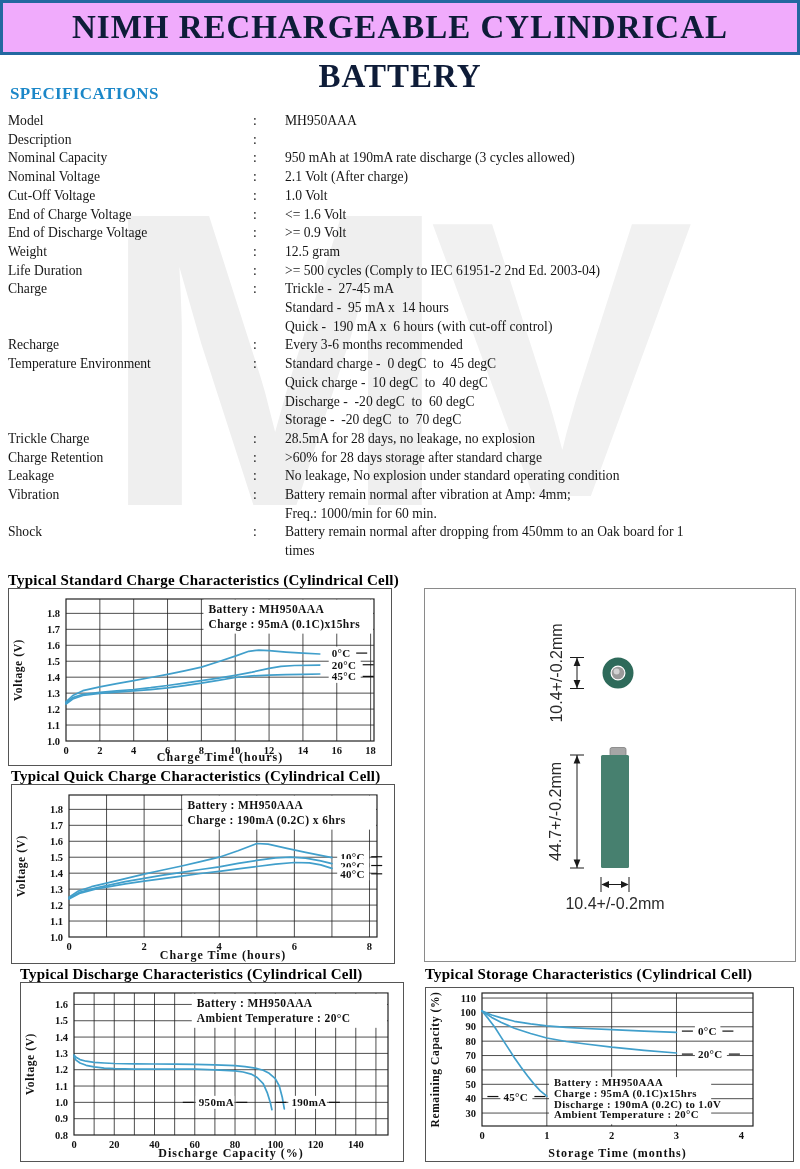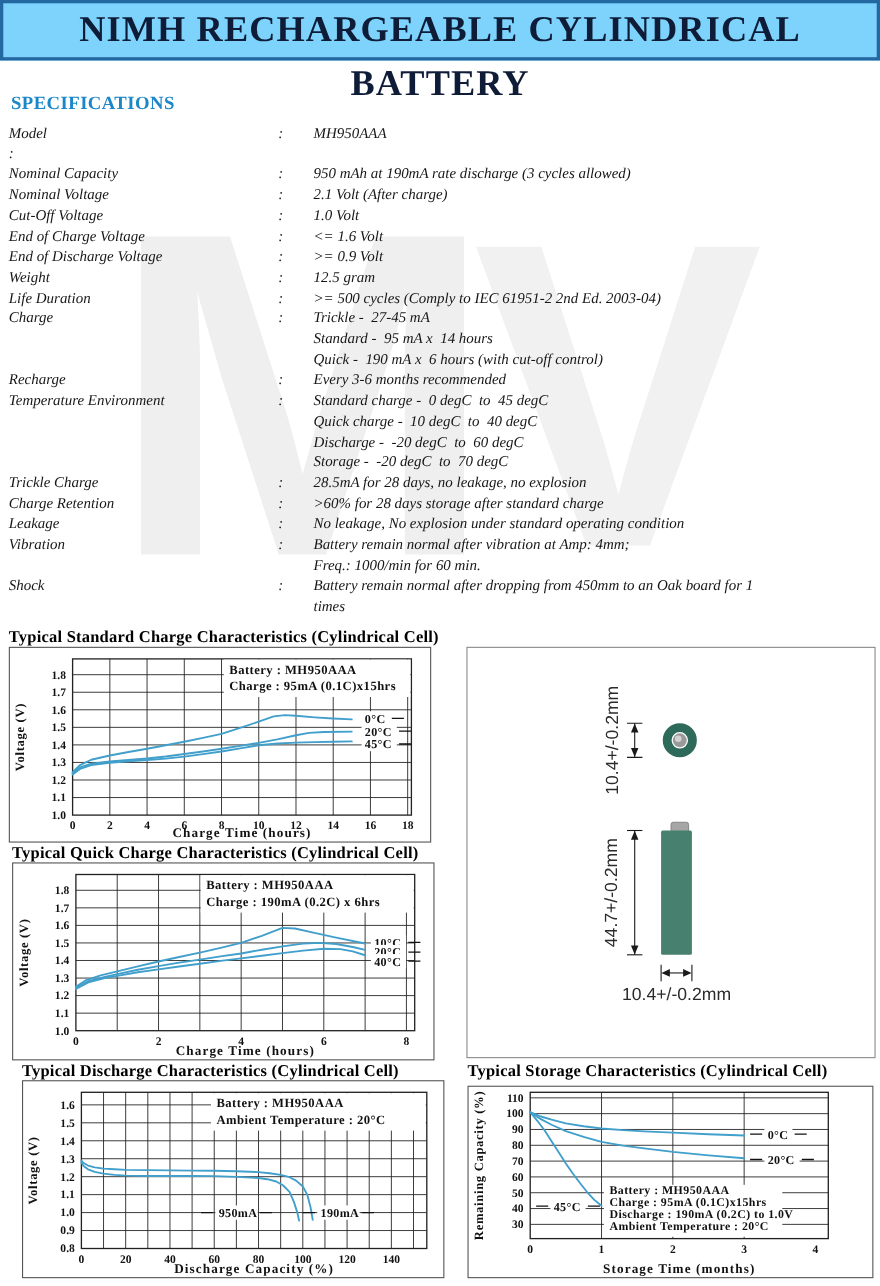--- a/index.html
+++ b/index.html
@@ -1,31 +1,31 @@
 <!DOCTYPE html>
 <html><head>
 <meta charset="utf-8">
 <style>
   html,body{margin:0;padding:0;}
   body{width:800px;height:1169px;position:relative;background:#fff;
        font-family:"Liberation Serif",serif;overflow:hidden;}
   .abs{position:absolute;}
   
-  .banner{left:0;top:0;width:794px;height:49px;background:#7dd3fc;
+  .banner{left:0;top:0;width:794px;height:49px;background:#f0abfc;
           border:3px solid #2368a0;z-index:1;}
   .banner h1{margin:0;text-align:center;line-height:49px;font-size:33px;
              font-weight:bold;letter-spacing:1px;color:#0e1c38;}
   
   .wm{z-index:0;color:#efefef;font-family:"Liberation Sans",sans-serif;
       font-weight:bold;line-height:1;user-select:none;}
   
   .spec-head{left:10px;top:84px;font-size:17px;font-weight:bold;
              letter-spacing:.4px;color:#1b87c8;z-index:1;}
   
-  .spec-table{left:8px;top:112px;width:788px;z-index:1;font-size:13.6px;color:#161616;font-style:italic;}
+  .spec-table{left:8px;top:112px;width:788px;z-index:1;font-size:13.6px;color:#161616;}
   .spec-row{display:flex;align-items:flex-start;}
   .spec-label{flex:0 0 245px;line-height:18.7px;}
   .spec-colon{flex:0 0 32px;line-height:18.7px;}
   .spec-value{flex:1;}
   .spec-value div{line-height:18.7px;white-space:pre-wrap;}
   
   .chart-block{z-index:1;}
   .chart-title{font-size:15px;font-weight:bold;letter-spacing:.2px;color:#000;
                margin:0 0 3px 0;white-space:nowrap;}
   .chart-box{border:1px solid #555;background:#fff;}
@@ -50,20 +50,21 @@
 
 <div class="abs spec-table" id="spec-table">
     <div class="spec-row">
       <div class="spec-label">Model</div>
       <div class="spec-colon">:</div>
       <div class="spec-value">
         <div>MH950AAA</div>
       </div>
     </div>
     <div class="spec-row">
+      <div class="spec-label">Description</div>
       <div class="spec-colon">:</div>
     </div>
     <div class="spec-row">
       <div class="spec-label">Nominal Capacity</div>
       <div class="spec-colon">:</div>
       <div class="spec-value">
         <div>950 mAh at 190mA rate discharge (3 cycles allowed)</div>
       </div>
     </div>
     <div class="spec-row">

